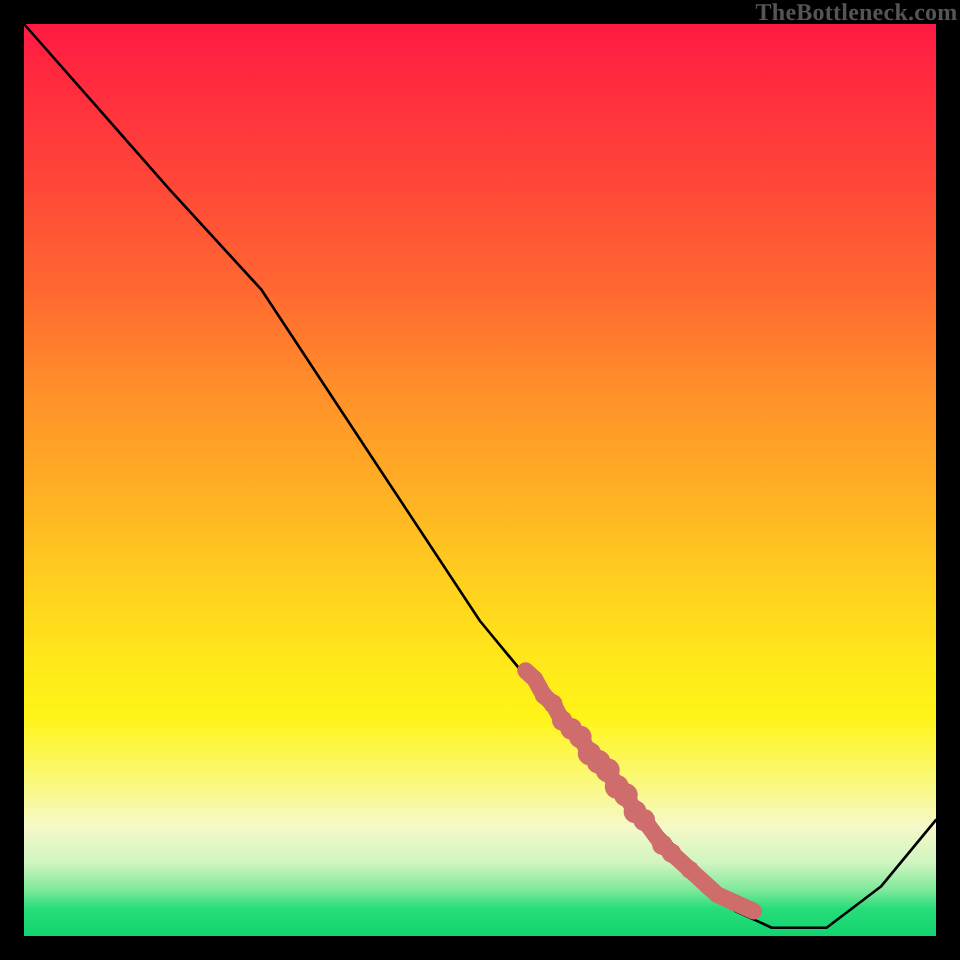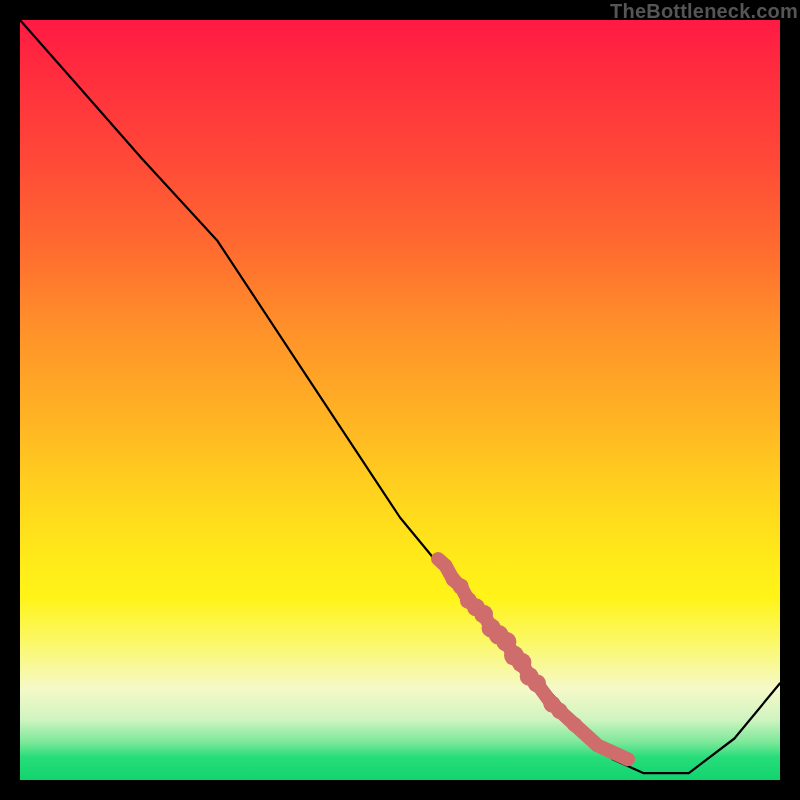--- a/index.html
+++ b/index.html
@@ -48,21 +48,21 @@
     left: 0;
     top: 0;
     width: 760px;
     height: 760px;
     overflow: visible;
   }
   .watermark {
     position: absolute;
     top: 0px;
     right: 2px;
-    font-family: Liberation Sans, sans-serif;
+    font-family: Liberation Serif, serif;
     font-size: 20px;
     font-weight: 600;
     color: #555;
     letter-spacing: 0.2px;
     user-select: none;
   }
   
   .curve {
     fill: none;
     stroke: #000;

